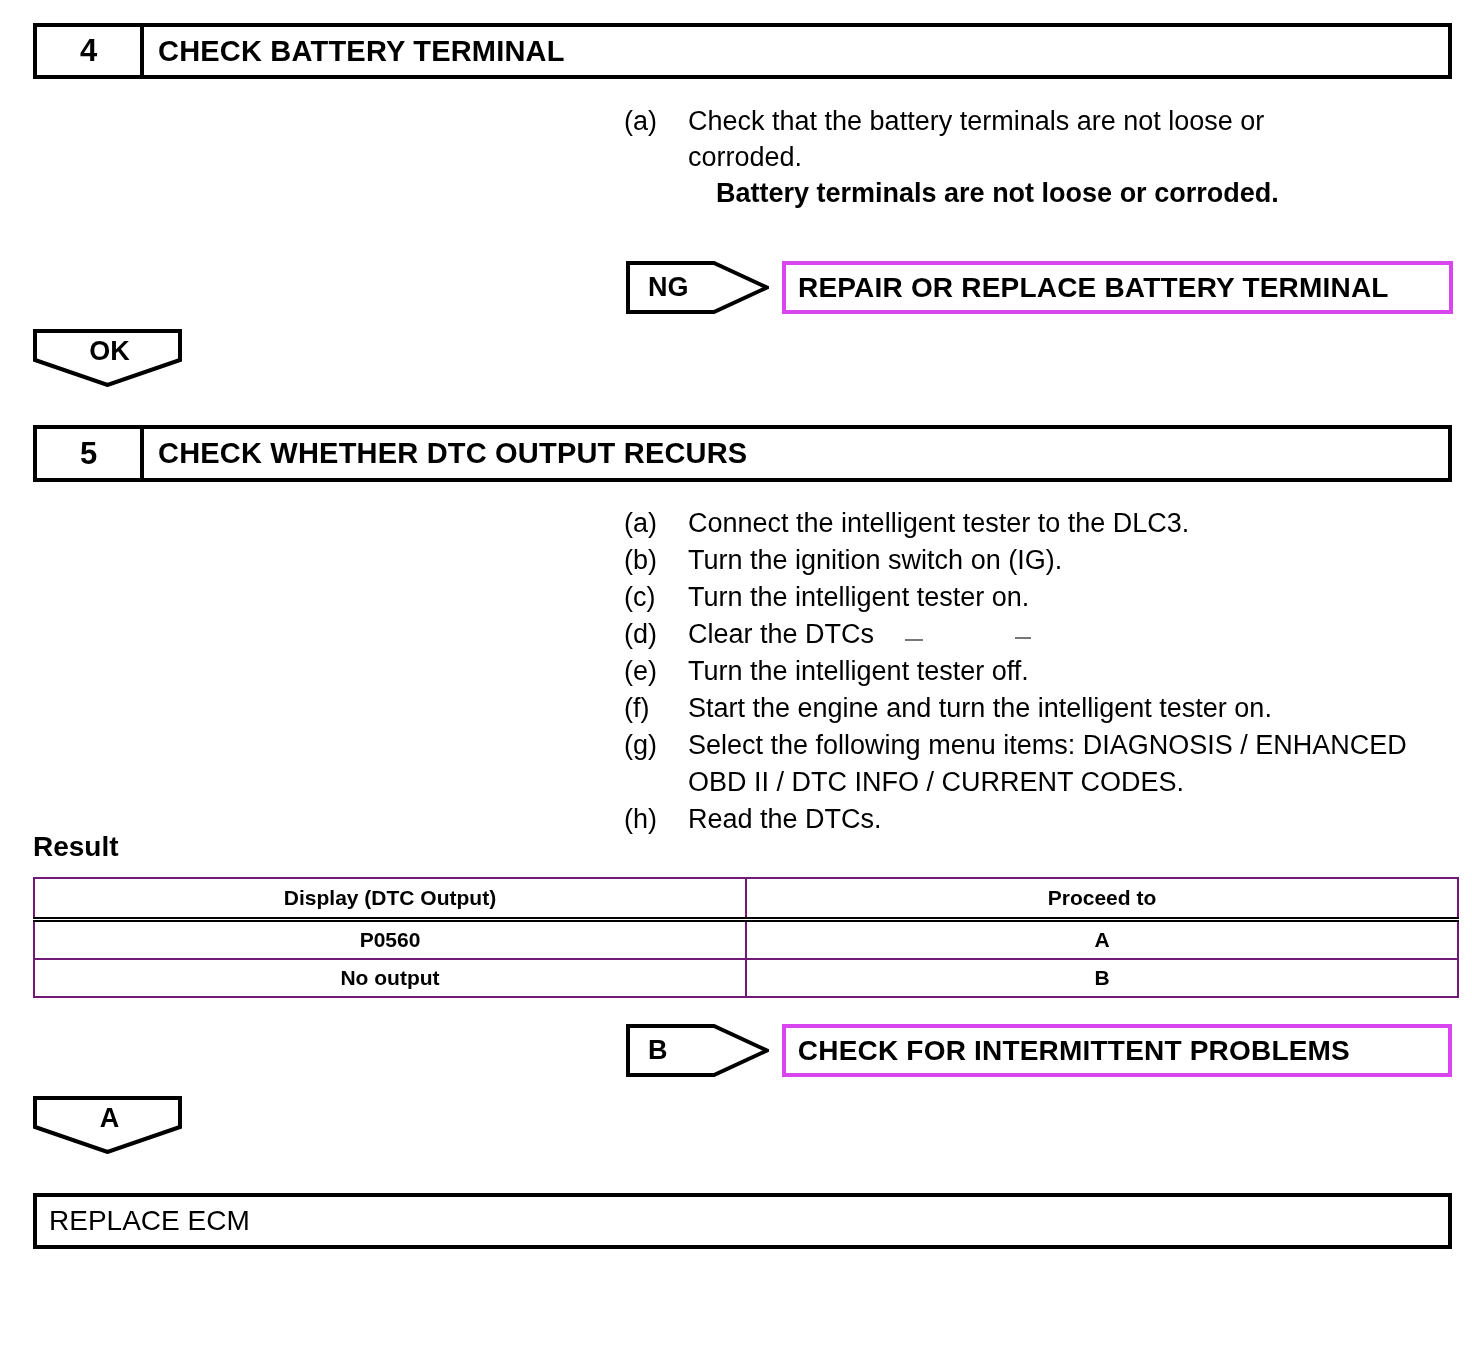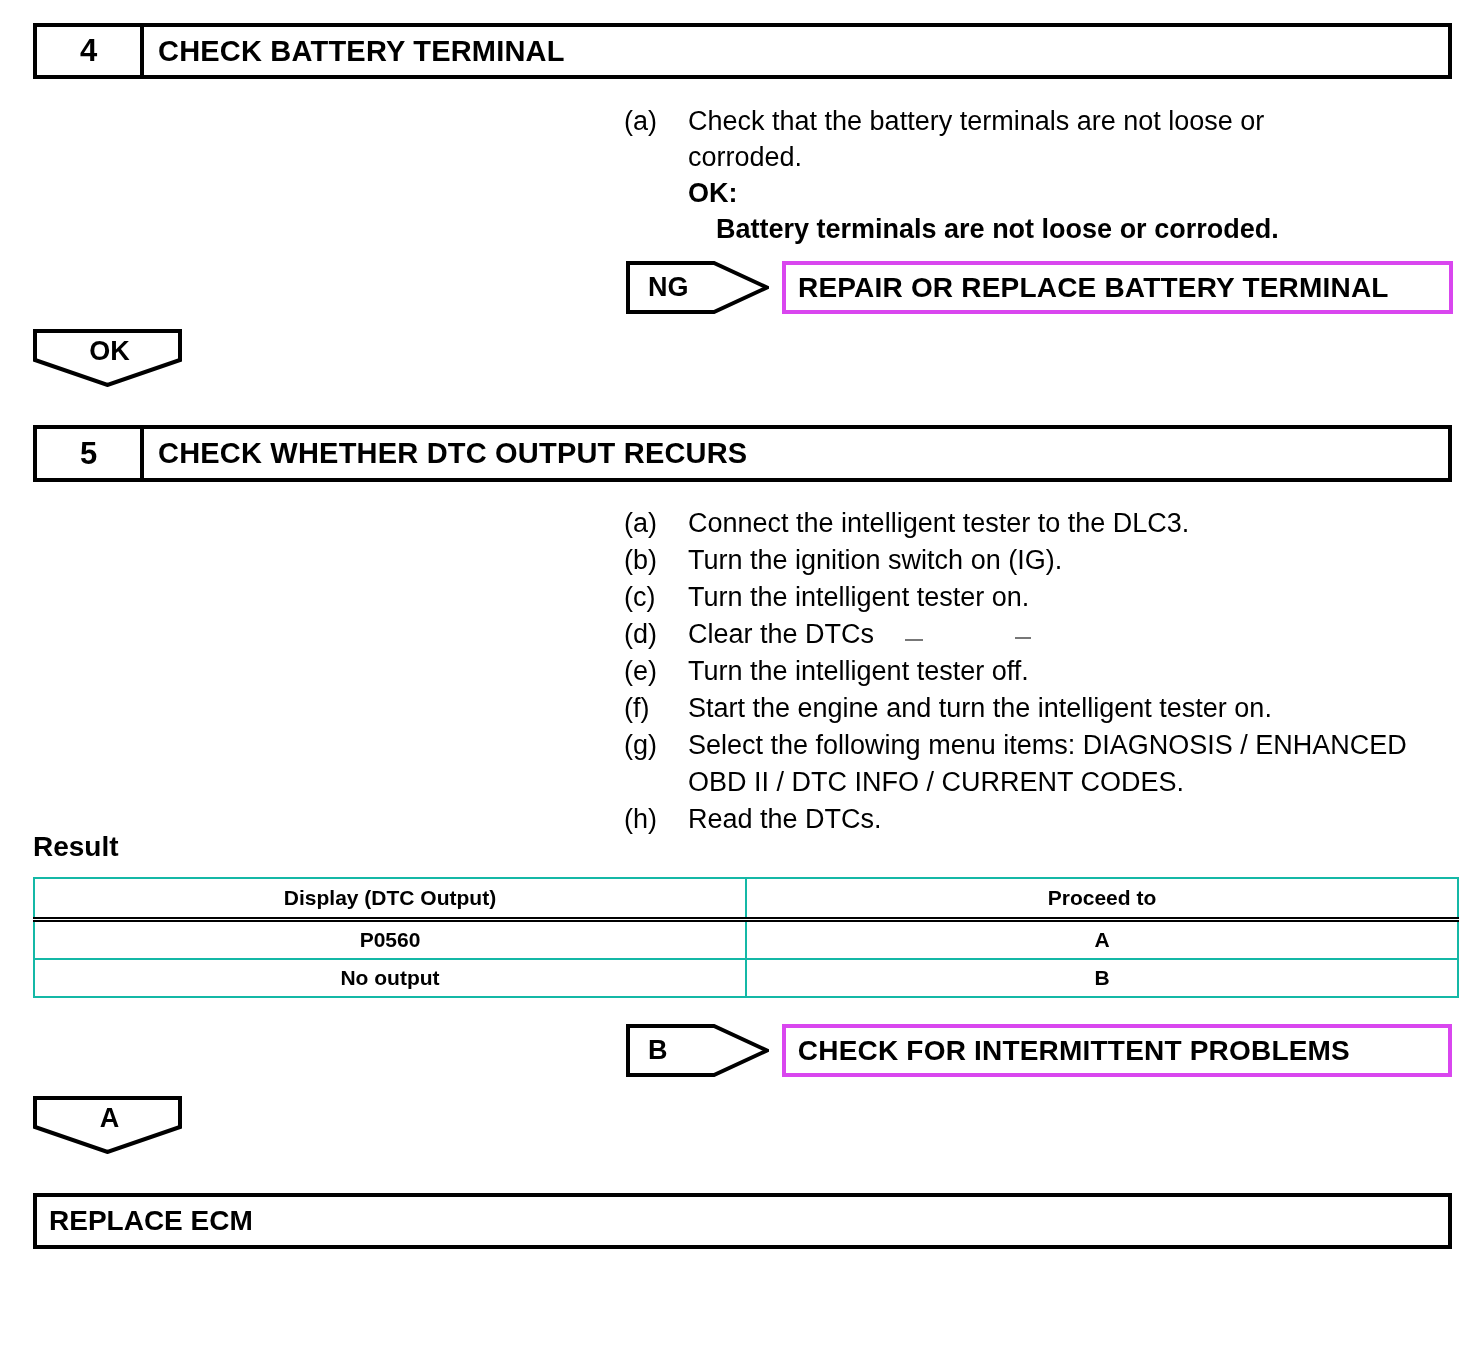--- a/index.html
+++ b/index.html
@@ -145,21 +145,21 @@
     font-size: 28px;
     font-weight: bold;
   }
   table.result-table {
     position: absolute;
     border-collapse: collapse;
     table-layout: fixed;
     background: #fff;
   }
   table.result-table td {
-    border: 2px solid #14b8a6;
+    border: 2px solid #701a75;
     text-align: center;
     font-size: 21px;
     font-weight: bold;
     height: 36px;
     padding: 0;
   }
   table.result-table tr.hdr td {
     border-bottom: 5px double #000;
     height: 38px;
   }
@@ -168,21 +168,21 @@
 
   
   .final-box {
     position: absolute;
     border: 4px solid #000;
     box-sizing: border-box;
     display: flex;
     align-items: center;
     padding-left: 12px;
     font-size: 28px;
-    font-weight: bold;
+    font-weight: normal;
     background: #fff;
   }
 
   
   .artifact {
     position: absolute;
     background: #777;
     height: 2px;
   }
 </style>
@@ -192,21 +192,20 @@
 <div class="step-box" style="left:33px; top:23px; width:1419px; height:56px;">
   <div class="step-num">4</div>
   <div class="step-title">CHECK BATTERY TERMINAL</div>
 </div>
 
 <div class="proc-block" style="left:624px; top:103px; width:760px;">
   <div class="proc-row">
     <div class="proc-marker">(a)</div>
     <div class="proc-text">Check that the battery terminals are not loose or corroded.</div>
   </div>
-  <div class="ok-label">OK:</div>
   <div class="ok-value">Battery terminals are not loose or corroded.</div>
 </div>
 
 <div class="arrow-right" style="left:626px; top:261px; width:904px;">
   <div class="penta">
     <svg width="143" height="53" viewBox="0 0 143 53">
       <polygon points="2,2 88,2 141,26.5 88,51 2,51" fill="#ffffff" stroke="#000000" stroke-width="4"></polygon>
     </svg>
     <span>NG</span>
   </div>

